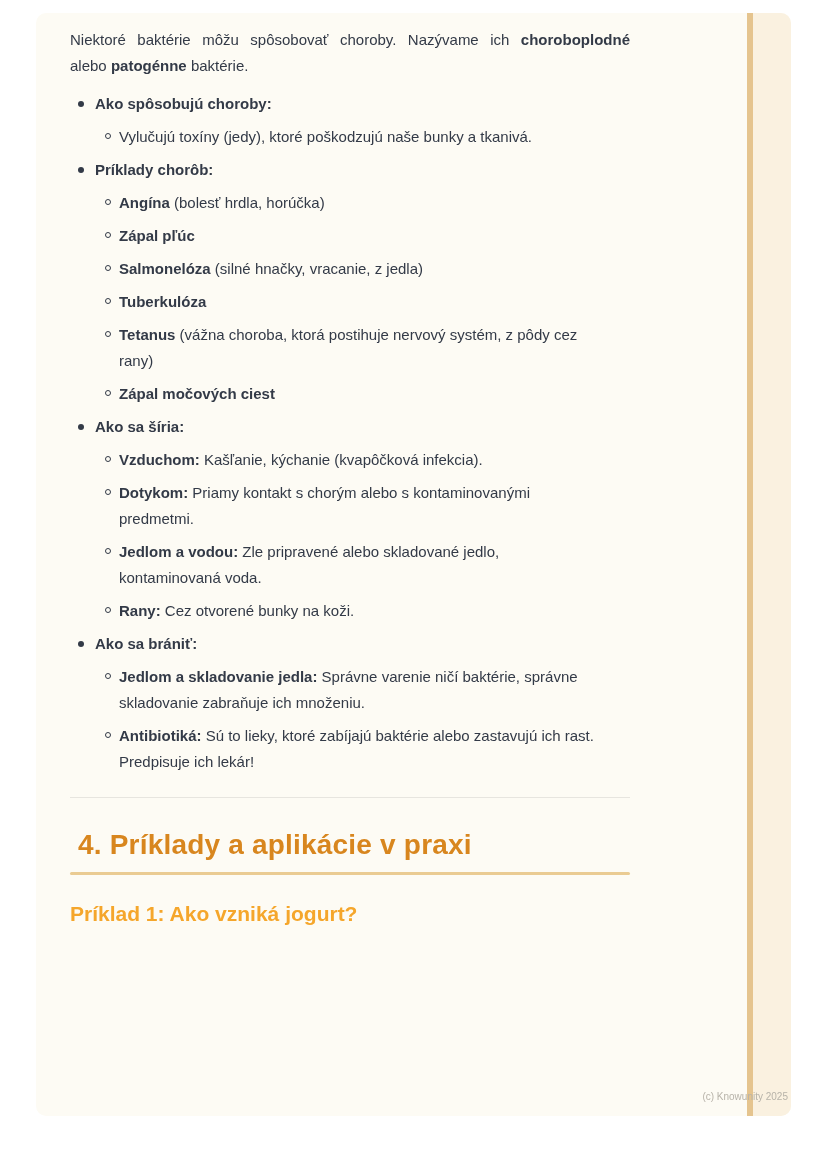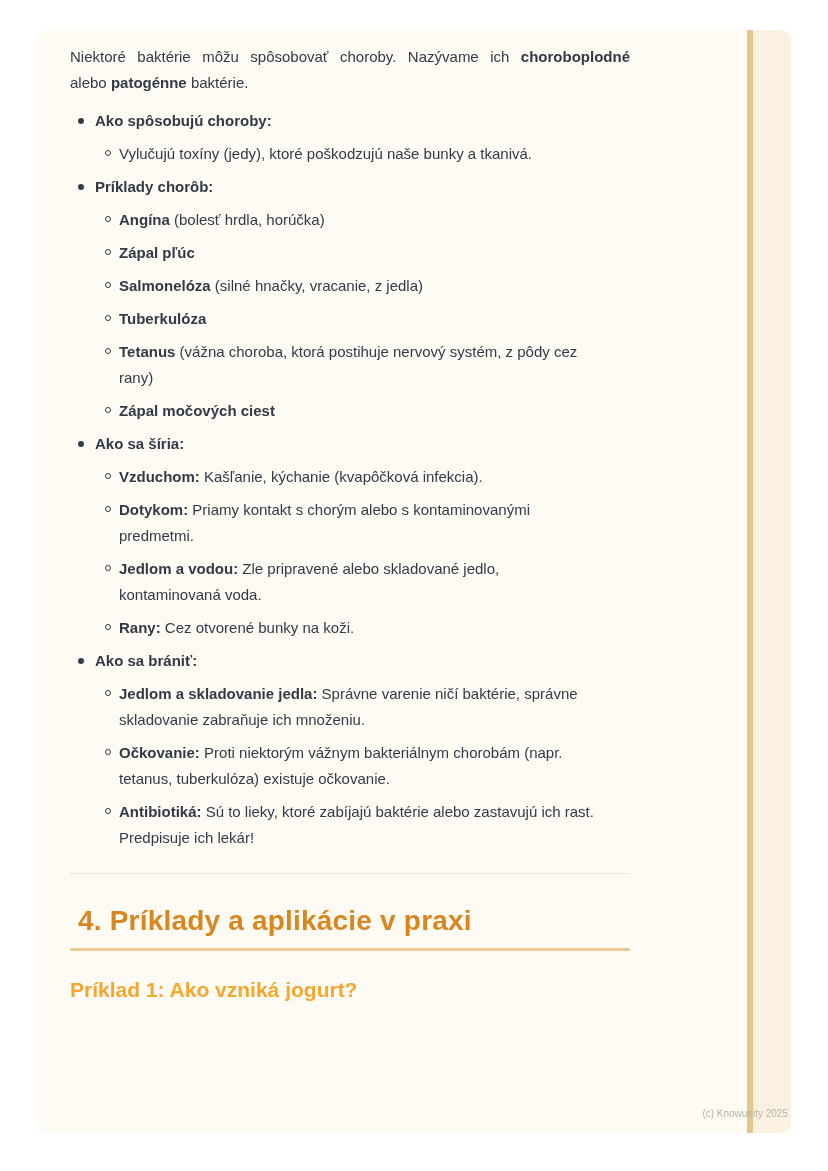--- a/index.html
+++ b/index.html
@@ -16,21 +16,21 @@
   *{box-sizing:border-box;}
   html,body{margin:0;padding:0;}
   body{
     width:828px;height:1171px;position:relative;
     background:#ffffff;
     font-family:"Liberation Sans",sans-serif;
     color:var(--text-color);
     overflow:hidden;
   }
   .card{
-    position:absolute;left:36px;top:30px;width:755px;height:1103px;
+    position:absolute;left:36px;top:13px;width:755px;height:1103px;
     background:var(--card-bg);
     border-radius:10px;overflow:hidden;
   }
   .stripe{position:absolute;top:0;right:38px;width:6px;height:100%;background:var(--stripe-tan);}
   .spine{position:absolute;top:0;right:0;width:38px;height:100%;background:var(--spine-cream);}
   .content{position:absolute;left:34px;top:14px;width:560px;}
   .intro-line{font-size:15px;line-height:26px;}
   .intro-line.just{text-align:justify;text-align-last:justify;}
   .b{font-weight:700;}
   .list{margin-top:12px;}
@@ -127,25 +127,20 @@
             <span class="dot"></span>
             <span class="ttl b">Ako sa brániť:</span>
           </div>
           <div class="item">
             <span class="circ"></span>
             <span class="itext"><span class="b">Jedlom a skladovanie jedla:</span><span> Správne varenie ničí baktérie, správne
 skladovanie zabraňuje ich množeniu.</span></span>
           </div>
           <div class="item">
             <span class="circ"></span>
-            <span class="itext"><span class="b">Očkovanie:</span><span> Proti niektorým vážnym bakteriálnym chorobám (napr.
-tetanus, tuberkulóza) existuje očkovanie.</span></span>
-          </div>
-          <div class="item">
-            <span class="circ"></span>
             <span class="itext"><span class="b">Antibiotiká:</span><span> Sú to lieky, ktoré zabíjajú baktérie alebo zastavujú ich rast.
 Predpisuje ich lekár!</span></span>
           </div>
         </div>
       </div>
     <hr class="divider">
     <h1 class="h2">4. Príklady a aplikácie v praxi</h1>
     <div class="gold-rule"></div>
     <h2 class="h3">Príklad 1: Ako vzniká jogurt?</h2>
   </div>

